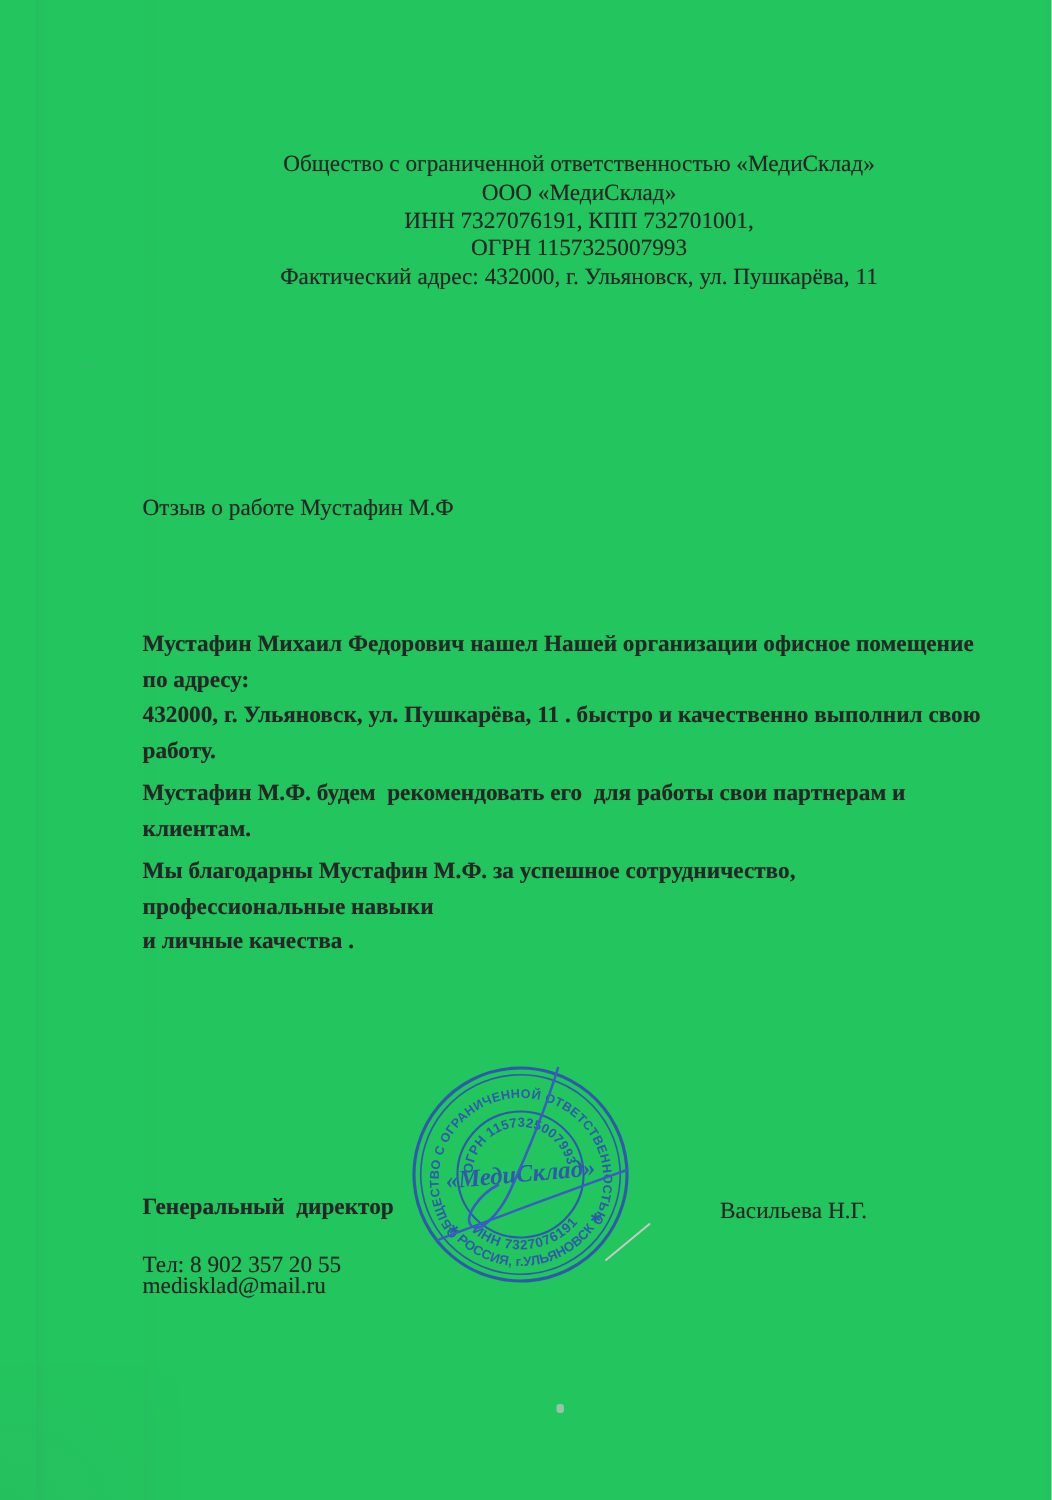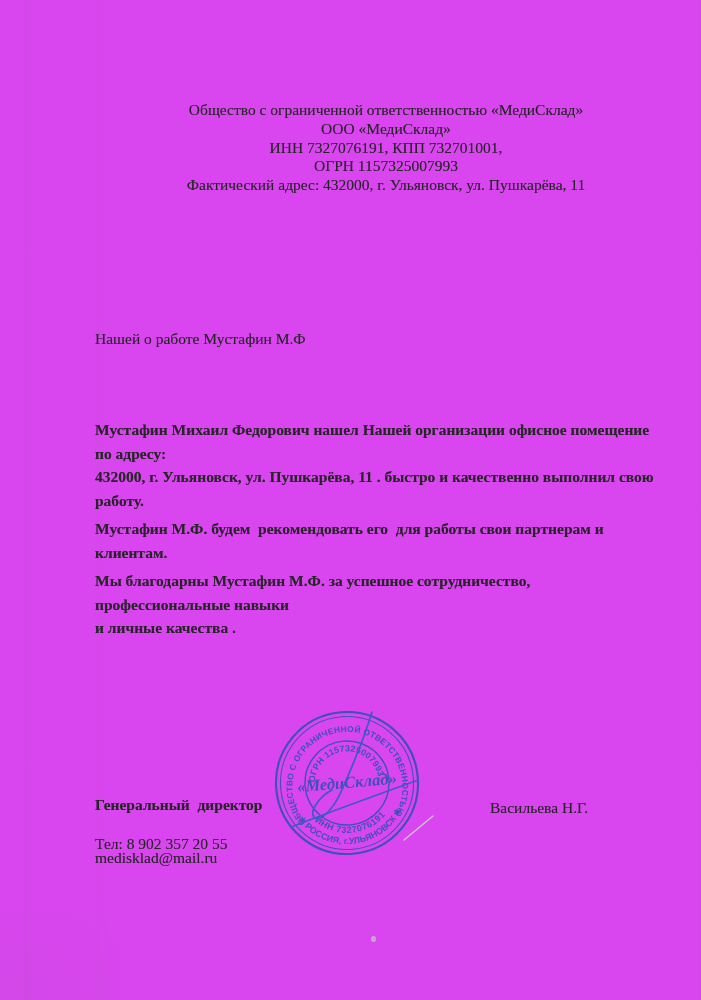--- a/index.html
+++ b/index.html
@@ -1,20 +1,20 @@
 <!DOCTYPE html>
 <html><head>
 <meta charset="utf-8">
 <style>
   html, body { margin: 0; padding: 0; background: #e8e8e8; }
   #page {
     position: relative;
     width: 701px;
     height: 1000px;
-    background: #d946ef;
+    background: #22c55e;
     overflow: hidden;
     font-family: "Liberation Serif", "DejaVu Serif", serif;
     color: #262626;
   }
   .txt {
     position: absolute;
     white-space: pre-wrap;
     font-size: 15.5px;
     line-height: 23.5px;
     text-shadow: 0 0 0.5px rgba(20,20,20,0.35);
@@ -23,21 +23,21 @@
     left: 72px; top: 101px; width: 628px;
     text-align: center;
     line-height: 18.8px;
   }
   #subject { left: 95px; top: 327px; }
   #body-block { position: absolute; left: 95px; top: 418px; width: 566px; font-weight: bold; }
   #body-block p { margin: 0 0 5px 0; white-space: pre-wrap; font-size: 15.5px; line-height: 23.5px; text-shadow: 0 0 0.5px rgba(20,20,20,0.35); }
   #director-title { left: 95px; top: 793px; font-weight: bold; }
   #email-line { left: 95px; top: 817px; line-height: 18px; margin-top: 32px; }
   #phone-line { left: 95px; top: 835px; line-height: 18px; }
-  #signer-name { left: 490px; top: 796px; }
+  #signer-name { left: 480px; top: 796px; }
   #stamp-wrap { position: absolute; left: 258px; top: 696px; width: 182px; height: 176px; }
   
   .streak { position: absolute; top: 0; height: 100%; pointer-events: none; }
   #streak-1 { left: 24px; width: 9px; background: linear-gradient(to right, rgba(90,90,90,0.05), rgba(90,90,90,0)); }
   #streak-2 { left: 96px; width: 12px; background: linear-gradient(to right, rgba(90,90,90,0.025), rgba(90,90,90,0)); }
   #streak-3 { right: 0; width: 4px; background: linear-gradient(to left, rgba(90,90,90,0.05), rgba(90,90,90,0)); }
   #corner-shade {
     position: absolute; left: 0; bottom: 0; width: 120px; height: 90px;
     background: radial-gradient(ellipse at bottom left, rgba(100,100,100,0.05), rgba(100,100,100,0));
     pointer-events: none;
@@ -64,21 +64,21 @@
   <div id="corner-shade"></div>
   <div id="speck-1"></div>
   <div id="speck-2"></div>
 
   <div class="txt" id="company-header">Общество с ограниченной ответственностью «МедиСклад»
 ООО «МедиСклад»
 ИНН 7327076191, КПП 732701001,
 ОГРН 1157325007993
 Фактический адрес: 432000, г. Ульяновск, ул. Пушкарёва, 11</div>
 
-  <div class="txt" id="subject">Нашей о работе Мустафин М.Ф</div>
+  <div class="txt" id="subject">Отзыв о работе Мустафин М.Ф</div>
 
   <div id="body-block">
     <p>Мустафин Михаил Федорович нашел Нашей организации офисное помещение по адресу:
 432000, г. Ульяновск, ул. Пушкарёва, 11 . быстро и качественно выполнил свою работу.</p>
     <p>Мустафин М.Ф. будем  рекомендовать его  для работы свои партнерам и клиентам.</p>
     <p>Мы благодарны Мустафин М.Ф. за успешное сотрудничество, профессиональные навыки
 и личные качества .</p>
   </div>
 
   <div class="txt" id="director-title">Генеральный  директор</div>

